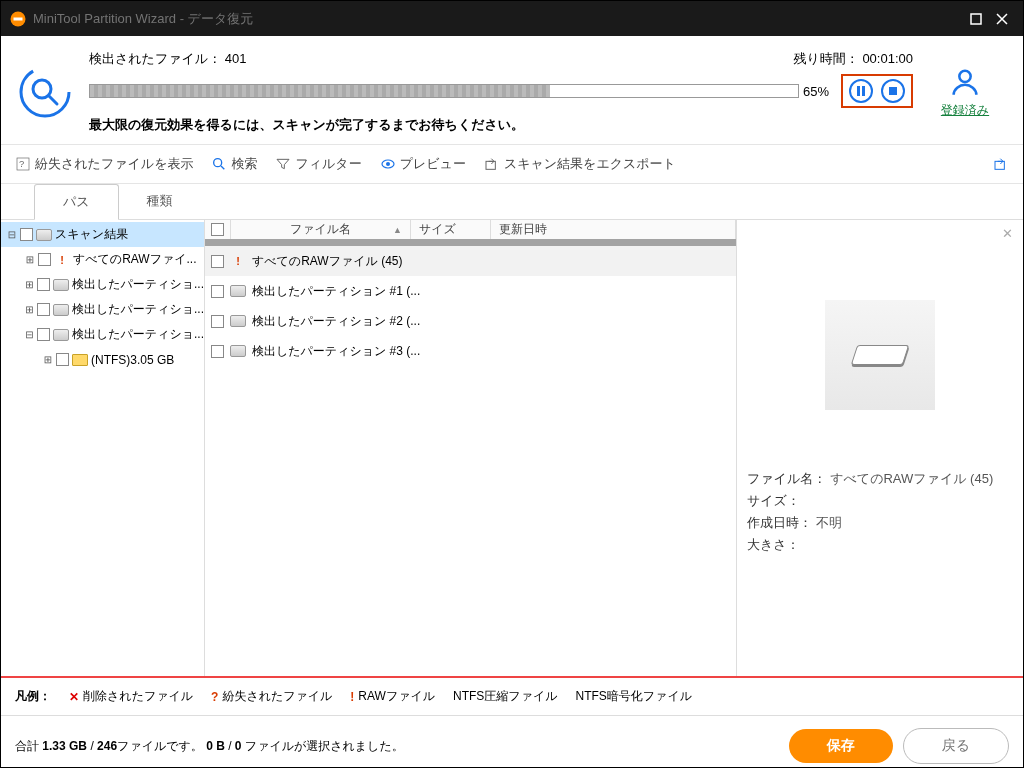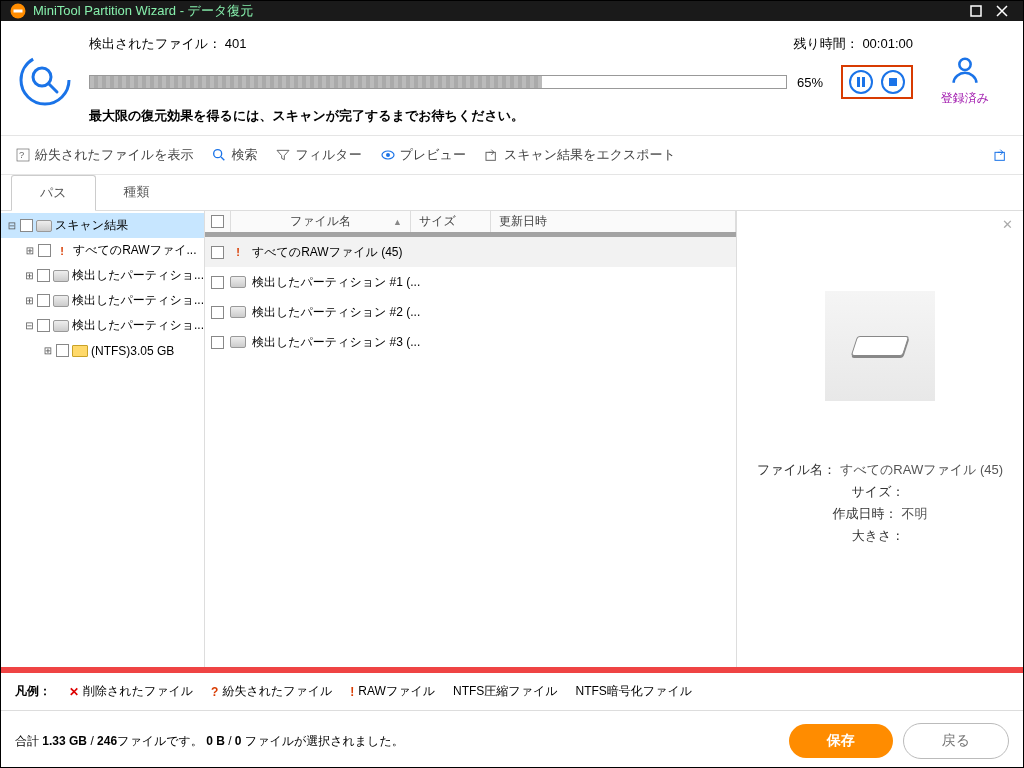--- a/index.html
+++ b/index.html
@@ -1,79 +1,79 @@
 <!DOCTYPE html>
 <html><head>
 <meta charset="utf-8">
 <style>
 * { box-sizing: border-box; margin: 0; padding: 0; font-family: "Meiryo", "Yu Gothic", sans-serif; }
 body { width: 1024px; height: 768px; overflow: hidden; background: #fff; border: 1px solid #000; }
 
-.titlebar { height: 20px; background: #1a1a1a; color: #86efac; display: flex; align-items: center; padding: 0 8px; font-size: 13px; text-align: right; }
+.titlebar { height: 35px; background: #1a1a1a; color: #737373; display: flex; align-items: center; padding: 0 8px; font-size: 13px; text-align: right; }
 .titlebar .logo { width: 18px; height: 18px; margin-right: 6px; }
 .titlebar .spacer { flex: 1; }
 .titlebar .winbtn { width: 26px; height: 26px; display: flex; align-items: center; justify-content: center; cursor: pointer; }
 
 .scanhdr { display: flex; align-items: center; padding: 14px 18px 10px 12px; gap: 12px; }
 .scan-icon { width: 64px; height: 64px; display: flex; align-items: center; justify-content: center; }
 .scan-info { flex: 1; }
-.scan-row1 { display: flex; align-items: flex-end; font-size: 13px; margin-bottom: 12px; }
+.scan-row1 { display: flex; align-items: flex-end; font-size: 13px; margin-bottom: 6px; }
 .scan-row1 .filecount { flex: 1; }
-.progress-row { display: flex; align-items: center; gap: 10px; margin-bottom: 8px; justify-content: flex-end; }
+.progress-row { display: flex; align-items: center; gap: 4px; margin-bottom: 8px; justify-content: flex-end; }
 .progress-bar { flex: 1; height: 14px; border: 1px solid #999; background: #fff; position: relative; }
 .progress-fill { height: 100%; background: repeating-linear-gradient(90deg, #bbb 0 4px, #aaa 4px 8px); }
 .progress-pct { font-size: 13px; width: 34px; }
 .ctrl-btns { border: 2px solid #d83b01; padding: 3px 6px; display: flex; gap: 8px; }
 .ctrl-btns .cbtn { width: 24px; height: 24px; border: 2px solid #1a73e8; border-radius: 50%; display: flex; align-items: center; justify-content: center; color: #1a73e8; cursor: pointer; background: #fff; }
 .scan-msg { font-size: 13px; font-weight: bold; }
-.account { width: 80px; text-align: center; color: #a21caf; font-size: 12px; }
+.account { width: 80px; text-align: center; color: #15803d; font-size: 12px; text-decoration: underline; }
 
 .toolbar { height: 40px; border-top: 1px solid #e5e5e5; border-bottom: 1px solid #e5e5e5; display: flex; align-items: center; padding: 0 14px; gap: 18px; font-size: 13px; color: #444; }
 .toolbar .tbtn { display: flex; align-items: center; gap: 4px; cursor: pointer; }
 .toolbar .tbtn svg { width: 16px; height: 16px; }
 .toolbar .spacer { flex: 1; }
 
 .tabs { display: flex; padding-left: 10px; border-bottom: 1px solid #ddd; font-size: 13px; }
 .tab { padding: 8px 28px; cursor: pointer; color: #555; }
-.tab.active { border: 1px solid #ccc; border-bottom: 1px solid #fff; margin-bottom: -1px; background: #fff; border-radius: 3px 3px 0 0; }
+.tab.active { border: 1px solid #ccc; border-bottom: 1px solid #fff; margin-bottom: -1px; background: #fff; border-radius: 3px 3px 0 0; margin-left: 23px; }
 
 .content { display: flex; height: 456px; }
 .tree { width: 204px; border-right: 1px solid #ddd; font-size: 12px; padding-top: 2px; overflow: hidden; }
 .tree-row { display: flex; align-items: center; height: 25px; padding-left: 6px; white-space: nowrap; cursor: pointer; gap: 3px; }
 .tree-row.sel { background: #c7e6ff; }
 .tree-row.indent1 { padding-left: 24px; }
 .tree-row.indent2 { padding-left: 42px; }
 .exp { width: 10px; font-size: 10px; color: #555; text-align: center; }
 .chk { width: 13px; height: 13px; border: 1px solid #888; background: #fff; flex-shrink: 0; }
 .ico { width: 16px; height: 12px; flex-shrink: 0; }
 .drive { background: linear-gradient(#eee,#ccc); border: 1px solid #999; border-radius: 2px; }
 .raw { color: #d83b01; font-weight: bold; font-size: 11px; display:flex; align-items:center; justify-content:center; }
 .folder { background: #ffd96a; border: 1px solid #c9a227; border-radius: 1px; }
 
 .filelist { flex: 1; border-right: 1px solid #ddd; font-size: 12px; }
-.fl-hdr { display: flex; height: 26px; align-items: center; border-bottom: 5px solid #a3a3a3; background: #fafafa; }
+.fl-hdr { display: flex; height: 26px; align-items: center; border-bottom: 7px solid #a3a3a3; background: #fafafa; }
 .fl-hdr .col { border-right: 1px solid #ddd; padding: 0 8px; height: 100%; display: flex; align-items: center; color: #444; }
 .col-chk { width: 26px; justify-content: center; }
 .col-name { width: 180px; justify-content: center; position: relative; }
 .col-size { width: 80px; }
 .col-cdate { width: 145px; }
 .col-mdate { flex: 1; border-right: none; }
 .sort-arrow { position: absolute; right: 8px; color: #888; font-size: 9px; }
 .fl-row { display: flex; align-items: center; height: 30px; padding-left: 6px; gap: 6px; cursor: pointer; }
 .fl-row.sel { background: #f2f2f2; }
 
 .preview { width: 286px; position: relative; padding: 10px; font-size: 13px; color: #333; }
 .preview .close { position: absolute; top: 6px; right: 10px; color: #aaa; cursor: pointer; }
 .preview-img { width: 110px; height: 110px; margin: 70px auto 60px; background: linear-gradient(#f5f5f5,#e8e8e8); display: flex; align-items: center; justify-content: center; }
 .preview-disk { width: 52px; height: 20px; background: #fff; border: 1px solid #888; border-radius: 3px; transform: skewX(-18deg); box-shadow: 1px 2px 0 #888; }
-.meta-row { margin: 4px 0; text-align: center; }
+.meta-row { margin: 4px 0; }
 .meta-label { color: #333; }
 .meta-val { color: #555; margin-left: 4px; }
 
-.legend { border-top: 6px solid #ef4444; padding: 10px 14px; font-size: 12px; display: flex; gap: 18px; align-items: center; }
+.legend { border-top: 2px solid #ef4444; padding: 10px 14px; font-size: 12px; display: flex; gap: 18px; align-items: center; }
 .legend .lg { display: flex; align-items: center; gap: 4px; }
 .lg-x { color: #d00; font-weight: bold; }
 .lg-q { color: #d83b01; font-weight: bold; }
 .lg-e { color: #d83b01; font-weight: bold; }
 
 .footer { border-top: 1px solid #ddd; padding: 12px 14px; display: flex; align-items: center; font-size: 12px; }
 .footer .fspacer { flex: 1; }
 .btn { padding: 8px 38px; border-radius: 20px; font-size: 14px; cursor: pointer; margin-left: 10px; }
 .btn-back { border: 1px solid #bbb; background: #fff; color: #777; }
 .btn-save { border: none; background: #ff8c00; color: #fff; font-weight: bold; }

